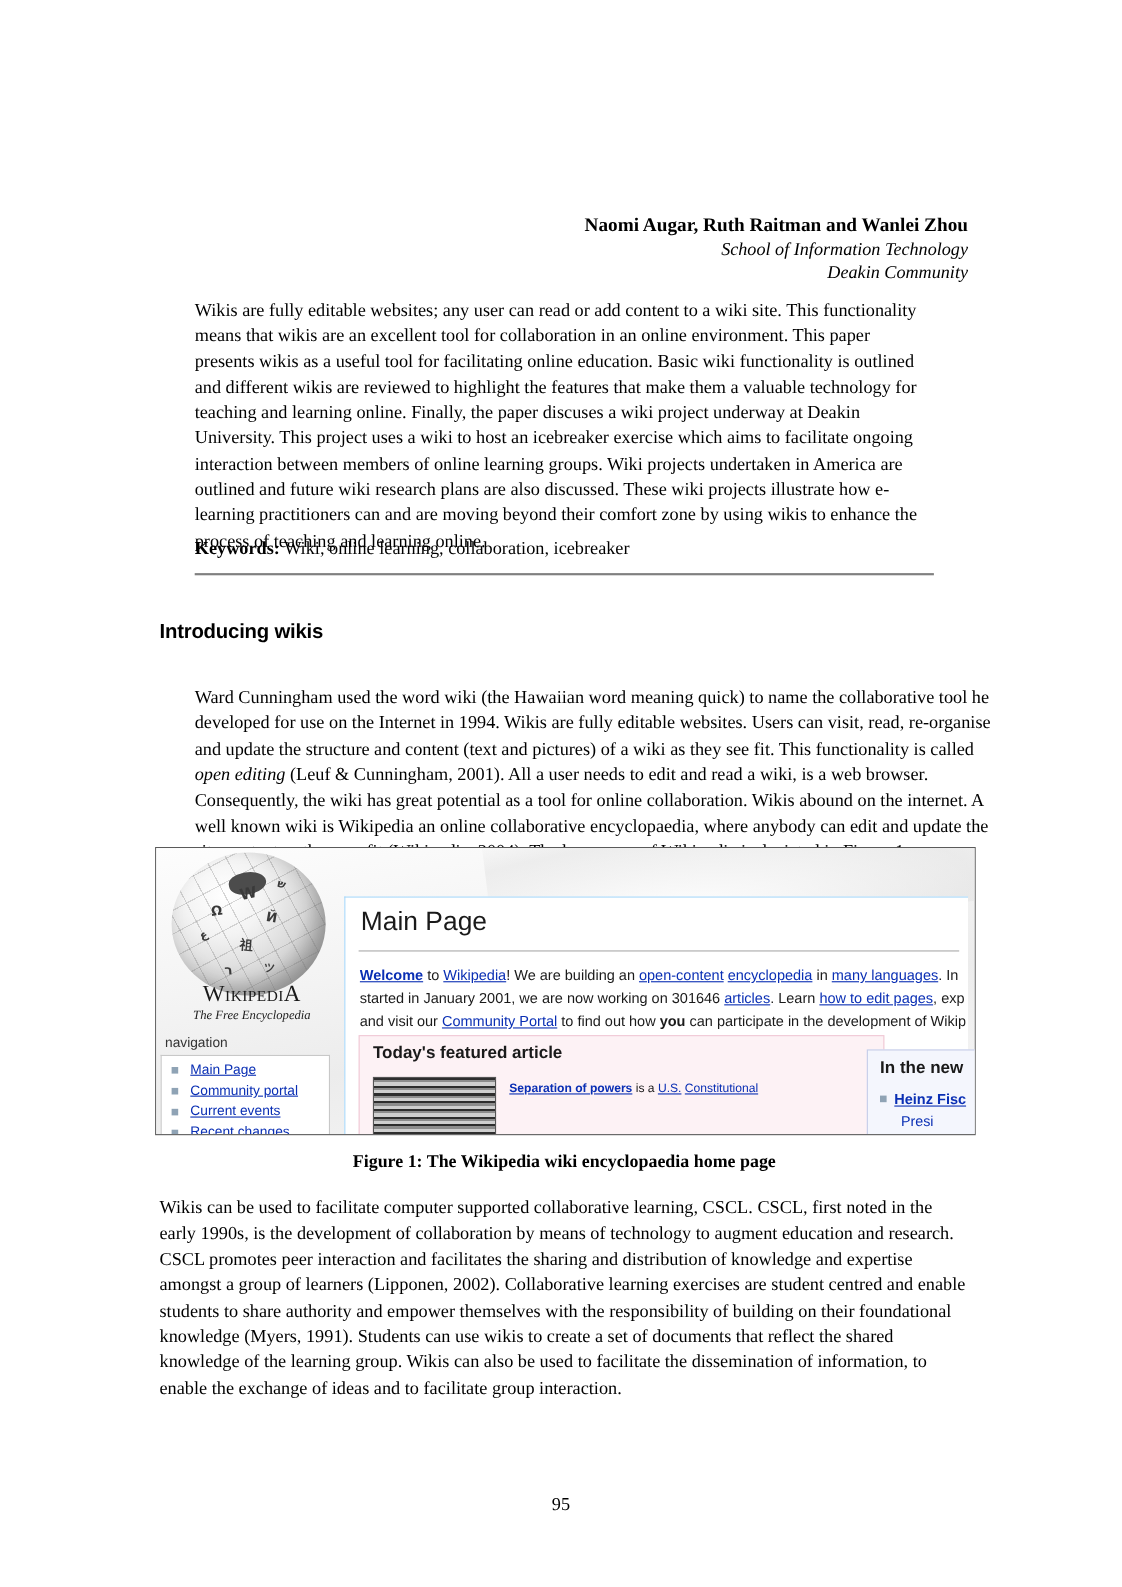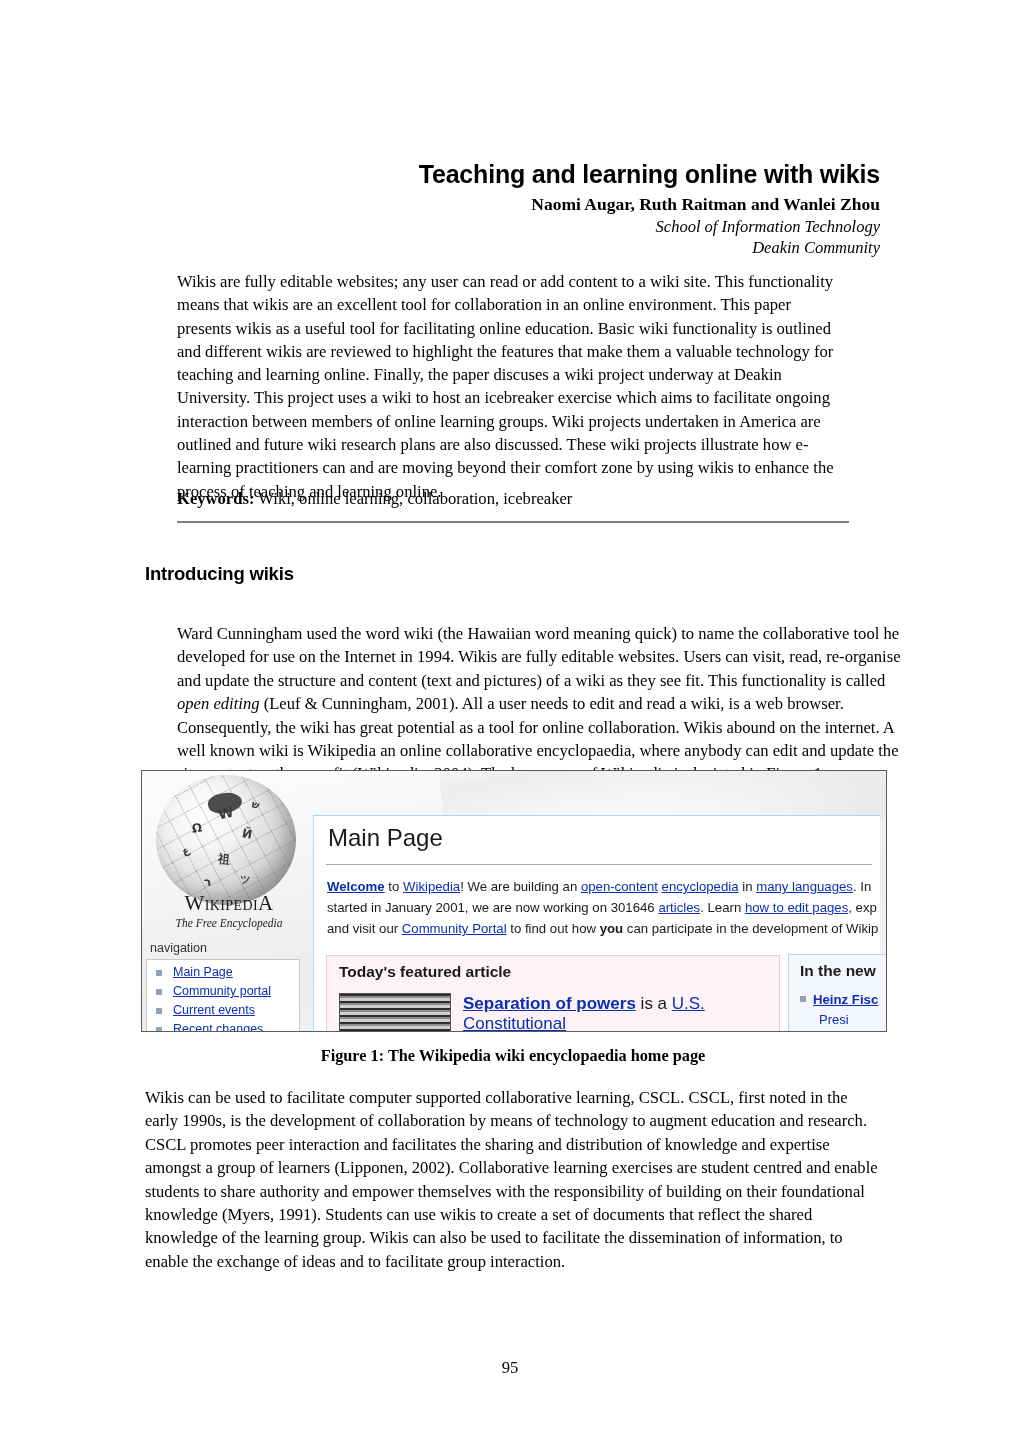--- a/index.html
+++ b/index.html
@@ -314,25 +314,26 @@
     color: #1a1a1a;
     white-space: nowrap;
     overflow: hidden;
   }
   .welcome a { color: #0a2fb4; text-decoration: underline; }
   .welcome b { font-weight: bold; }
   .welcome .wel { font-weight: bold; color: #0a2fb4; text-decoration: underline; }
 
   .featured-box {
     position: absolute;
-    left: 12px; top: 139px;
+    left: 12px; top: 125px;
     width: 452px;
     height: 115px;
     background: #fdf2f5;
     border: 1px solid #f0c8d4;
+    padding-left: 24px;
   }
   .featured-title {
     position: absolute;
     left: 12px; top: 7px;
     font-size: 15.5px;
     font-weight: bold;
     color: #1a1a1a;
   }
   .featured-thumb {
     position: absolute;
@@ -340,21 +341,21 @@
     width: 110px; height: 62px;
     border: 1px solid #555;
     background:
       repeating-linear-gradient(180deg, #2e2e2e 0 2px, #8d8d8d 2px 4px, #cfcfcf 4px 7px),
       linear-gradient(180deg,#e9e9e9,#9e9e9e);
   }
   .featured-text {
     position: absolute;
     left: 136px; top: 38px;
     right: 6px;
-    font-size: 17px;
+    font-size: 11px;
     line-height: 20px;
     color: #1a1a1a;
   }
   .featured-text a { color: #0a2fb4; text-decoration: underline; }
   .featured-text b a, .featured-text .lead { font-weight: bold; color: #0a2fb4; text-decoration: underline; }
 
   .news-box {
     position: absolute;
     left: 474px; top: 138px;
     width: 120px;
@@ -410,21 +411,20 @@
     width: 1020px;
     text-align: center;
     font-size: 16.6px;
   }
 </style>
 </head>
 <body>
 
 <div class="page">
 
-  <h1 class="title">Teaching and learning online with wikis</h1>
 
   <div class="authors">Naomi Augar, Ruth Raitman and Wanlei Zhou</div>
   <div class="affil affil-1">School of Information Technology</div>
   <div class="affil affil-2">Deakin Community</div>
 
   <div class="abstract">Wikis are fully editable websites; any user can read or add content to a wiki site. This functionality means that wikis are an excellent tool for collaboration in an online environment. This paper presents wikis as a useful tool for facilitating online education. Basic wiki functionality is outlined and different wikis are reviewed to highlight the features that make them a valuable technology for teaching and learning online. Finally, the paper discuses a wiki project underway at Deakin University. This project uses a wiki to host an icebreaker exercise which aims to facilitate ongoing interaction between members of online learning groups. Wiki projects undertaken in America are outlined and future wiki research plans are also discussed. These wiki projects illustrate how e-learning practitioners can and are moving beyond their comfort zone by using wikis to enhance the process of teaching and learning online.</div>
 
   <div class="keywords"><b>Keywords:</b> <span>Wiki, online learning, collaboration, icebreaker</span></div>
 
   <div class="rule"></div>

